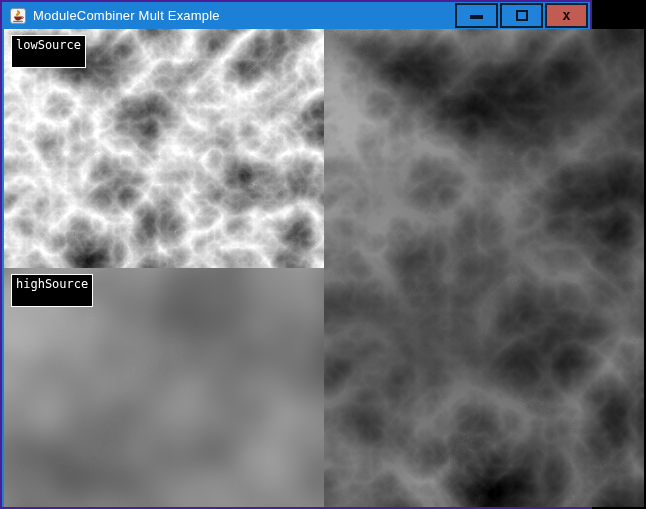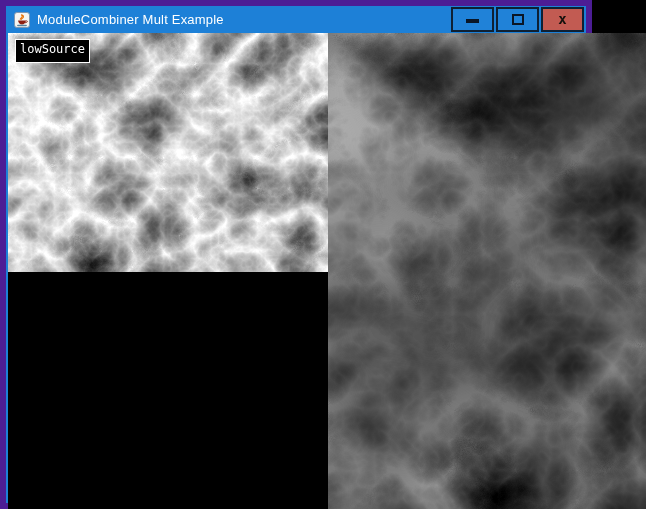--- a/index.html
+++ b/index.html
@@ -2,21 +2,21 @@
 <html><head>
 <meta charset="utf-8">
 <style>
   * { margin:0; padding:0; box-sizing:border-box; }
   html,body { width:646px; height:509px; overflow:hidden; background:#000; }
   body { font-family:"Liberation Sans", sans-serif; }
 
   .window {
     position:relative; width:592px; height:509px;
     background:#1d80d7;
-    border:6px solid #4c1d95;
+    border:2px solid #4c1d95;
     padding:0 2px 2px 2px;
   }
 
   
   .titlebar {
     position:relative; height:27px;
     display:flex; align-items:center;
     padding-left:6px;
     background:#1d80d7;
   }
@@ -51,21 +51,21 @@
   .panel { position:relative; overflow:hidden; }
   .panel-low  { width:320px; height:239px; }
   .panel-high { width:320px; height:239px; }
   .panel-mult { width:320px; height:478px; }
   .panel svg.tex { position:absolute; left:0; top:0; display:block; }
 
   .panel-label {
     position:absolute; z-index:2;
     background:#000000; color:#ffffff;
     border:1px solid #ffffff;
-    padding:2px 4px 5px 4px;
+    padding:2px 4px 14px 4px;
     font-family:"DejaVu Sans Mono", monospace;
     font-size:12px; line-height:15px; white-space:nowrap;
   }
   .panel-low  .panel-label { left:7px; top:6px; }
   .panel-high .panel-label { left:7px; top:6px; }
   .panel-mult .panel-label { left:6px; top:6px; }
 </style>
 </head>
 <body>
 
@@ -104,20 +104,33 @@
             <filter id="fLow" x="0%" y="0%" width="100%" height="100%" color-interpolation-filters="sRGB">
               <feTurbulence type="turbulence" baseFrequency="0.016" numOctaves="5" seed="8"></feTurbulence>
               <feColorMatrix type="matrix" values="-1.15 0 0 0 1.08  -1.15 0 0 0 1.08  -1.15 0 0 0 1.08  0 0 0 0 1"></feColorMatrix>
             </filter>
           </defs>
           <rect width="320" height="239" fill="#808080" filter="url(#fLow)"></rect>
         </svg>
         <span class="panel-label">lowSource</span>
       </div>
 
+      <div class="panel panel-high">
+        <svg class="tex" width="320" height="239">
+          <defs>
+            <filter id="fHigh" x="0%" y="0%" width="100%" height="100%" color-interpolation-filters="sRGB">
+              <feTurbulence type="fractalNoise" baseFrequency="0.006" numOctaves="3" seed="4"></feTurbulence>
+              <feGaussianBlur stdDeviation="1.2"></feGaussianBlur>
+              <feColorMatrix type="matrix" values="0.62 0 0 0 0.20  0.62 0 0 0 0.20  0.62 0 0 0 0.20  0 0 0 0 1"></feColorMatrix>
+            </filter>
+          </defs>
+          <rect width="320" height="239" fill="#808080" filter="url(#fHigh)"></rect>
+        </svg>
+        <span class="panel-label">highSource</span>
+      </div>
 
     </div>
 
     <div class="panel panel-mult">
       <svg class="tex" width="320" height="478">
         <defs>
           <filter id="fMult" x="0%" y="0%" width="100%" height="100%" color-interpolation-filters="sRGB">
             <feTurbulence type="turbulence" baseFrequency="0.008" numOctaves="5" seed="8" result="t"></feTurbulence>
             <feColorMatrix in="t" type="matrix" values="-1.3 0 0 0 1.12  -1.3 0 0 0 1.12  -1.3 0 0 0 1.12  0 0 0 0 1" result="ridge"></feColorMatrix>
             <feTurbulence type="fractalNoise" baseFrequency="0.004" numOctaves="3" seed="4" result="n"></feTurbulence>

